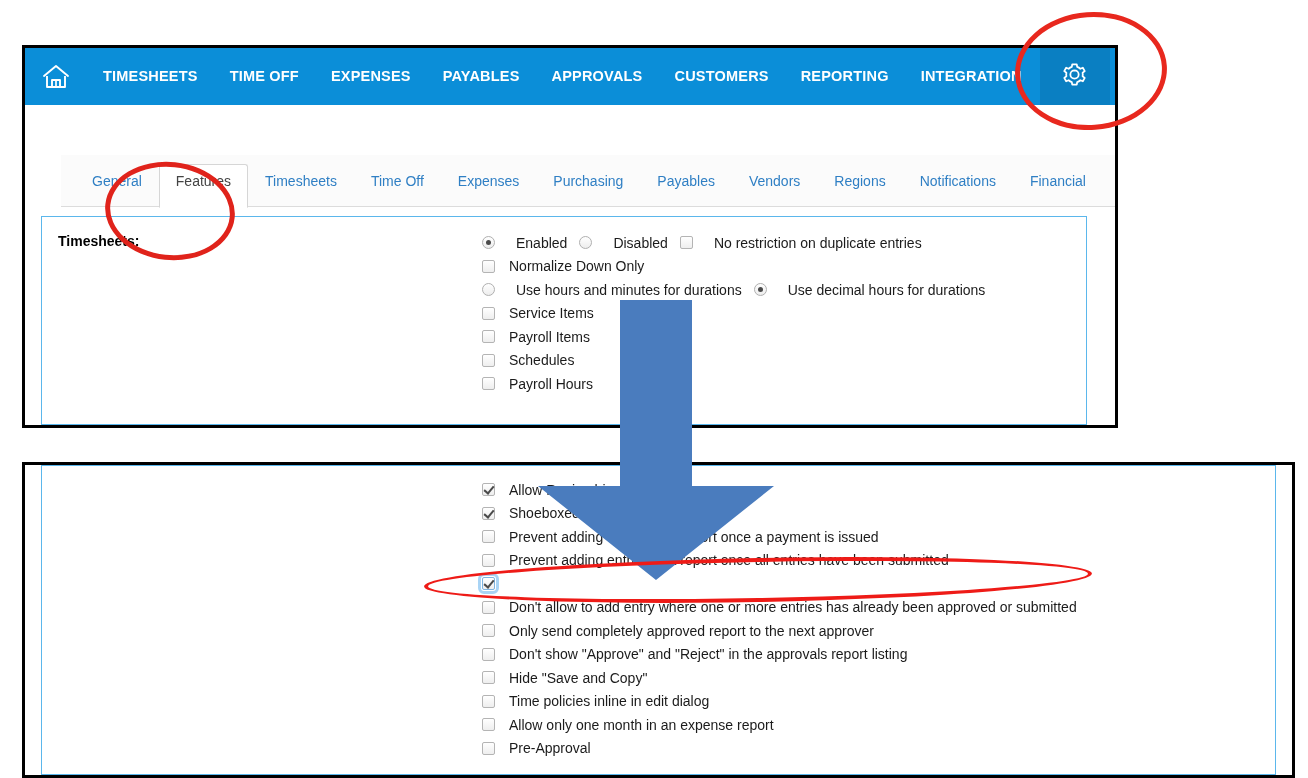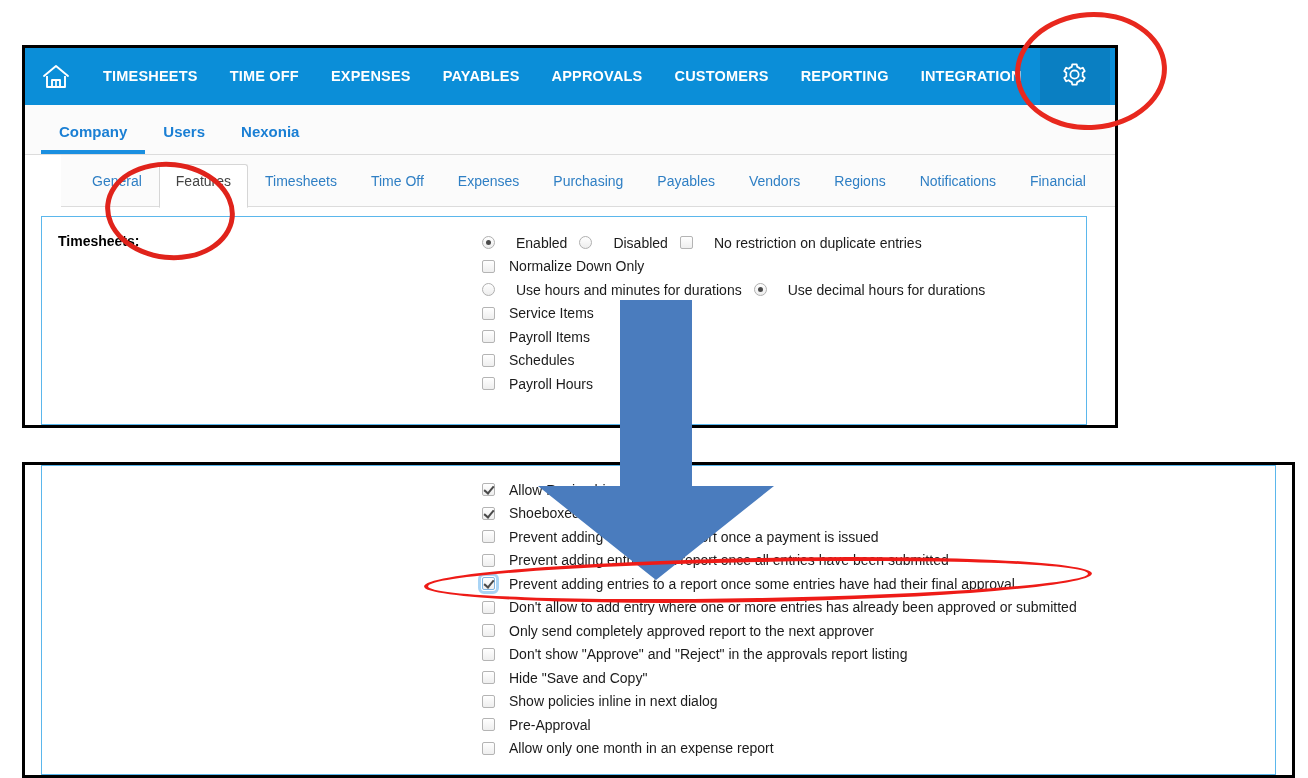--- a/index.html
+++ b/index.html
@@ -225,25 +225,20 @@
       <span>
         <svg width="27" height="27" viewBox="0 0 24 24">
           <path fill="none" stroke="#ffffff" stroke-width="1.6" stroke-linejoin="round" d="M12 8.3a3.7 3.7 0 1 0 0 7.4 3.7 3.7 0 0 0 0-7.4z"></path>
           <path fill="none" stroke="#ffffff" stroke-width="1.6" stroke-linejoin="round" d="M19.2 13.6a7.6 7.6 0 0 0 0-3.2l1.9-1.4-1.7-3-2.2.9a7.5 7.5 0 0 0-2.8-1.6L14 3h-4l-.4 2.3a7.5 7.5 0 0 0-2.8 1.6l-2.2-.9-1.7 3 1.9 1.4a7.6 7.6 0 0 0 0 3.2l-1.9 1.4 1.7 3 2.2-.9a7.5 7.5 0 0 0 2.8 1.6L10 21h4l.4-2.3a7.5 7.5 0 0 0 2.8-1.6l2.2.9 1.7-3z"></path>
         </svg>
       </span>
     </div>
     <div class="nav-rest"></div>
   </div>
 
-  <div class="tabbar">
-    <div class="tab1 active">Company</div>
-    <div class="tab1">Users</div>
-    <div class="tab1">Nexonia</div>
-  </div>
 
   <div class="subtabbar">
     <div class="tab2">General</div>
     <div class="tab2 active">Features</div>
     <div class="tab2">Timesheets</div>
     <div class="tab2">Time Off</div>
     <div class="tab2">Expenses</div>
     <div class="tab2">Purchasing</div>
     <div class="tab2">Payables</div>
     <div class="tab2">Vendors</div>
@@ -322,49 +317,48 @@
         <div class="opt-row">
           <span class="cb"></span>
           <span class="lbl gap">Prevent adding entries to a report once a payment is issued</span>
         </div>
         <div class="opt-row">
           <span class="cb"></span>
           <span class="lbl gap">Prevent adding entries to a report once all entries have been submitted</span>
         </div>
         <div class="opt-row">
           <span class="cb checked focus"></span>
-          <span class="lbl gap">Prevent adding entries to a report once some entries have had their final approval</span>
         </div>
         <div class="opt-row">
           <span class="cb"></span>
           <span class="lbl gap">Don't allow to add entry where one or more entries has already been approved or submitted</span>
         </div>
         <div class="opt-row">
           <span class="cb"></span>
           <span class="lbl gap">Only send completely approved report to the next approver</span>
         </div>
         <div class="opt-row">
           <span class="cb"></span>
           <span class="lbl gap">Don't show "Approve" and "Reject" in the approvals report listing</span>
         </div>
         <div class="opt-row">
           <span class="cb"></span>
           <span class="lbl gap">Hide "Save and Copy"</span>
         </div>
         <div class="opt-row">
           <span class="cb"></span>
-          <span class="lbl gap">Show policies inline in next dialog</span>
+          <span class="lbl gap">Time policies inline in edit dialog</span>
+        </div>
+        <div class="opt-row">
+          <span class="cb"></span>
+          <span class="lbl gap">Allow only one month in an expense report</span>
         </div>
         <div class="opt-row">
           <span class="cb"></span>
           <span class="lbl gap">Pre-Approval</span>
-        </div>
-        <div class="opt-row">
-          <span class="cb"></span>
-          <span class="lbl gap">Allow only one month in an expense report</span>
         </div>
 
       </div>
     </div>
   </div>
 </div>
 
 <div class="anno" id="circle-gear"></div>
 <div class="anno" id="circle-features"></div>
 

